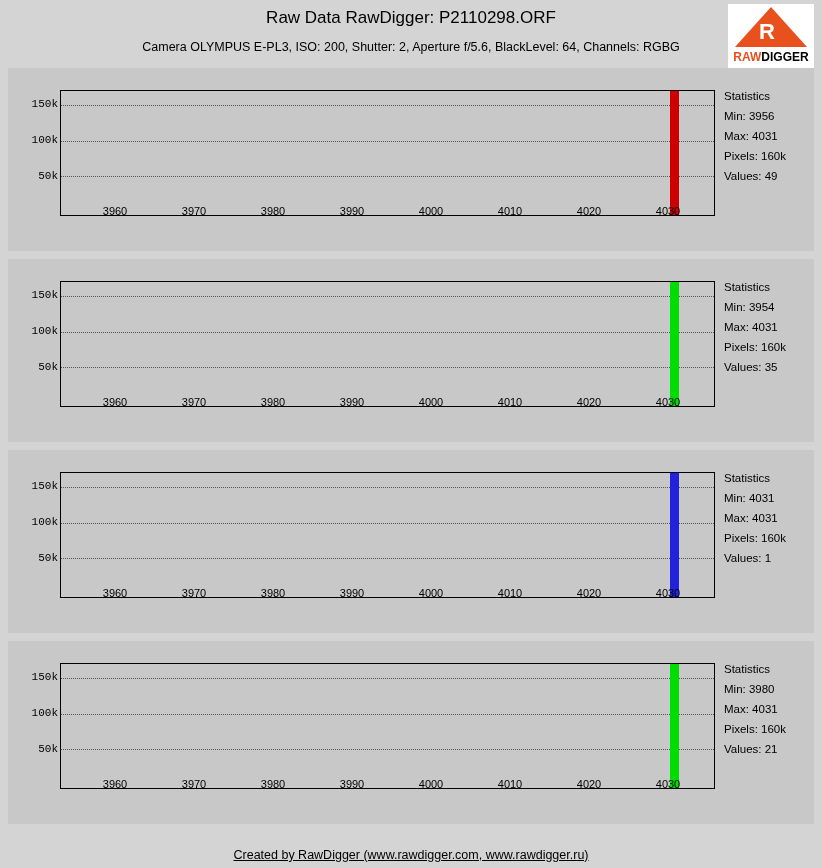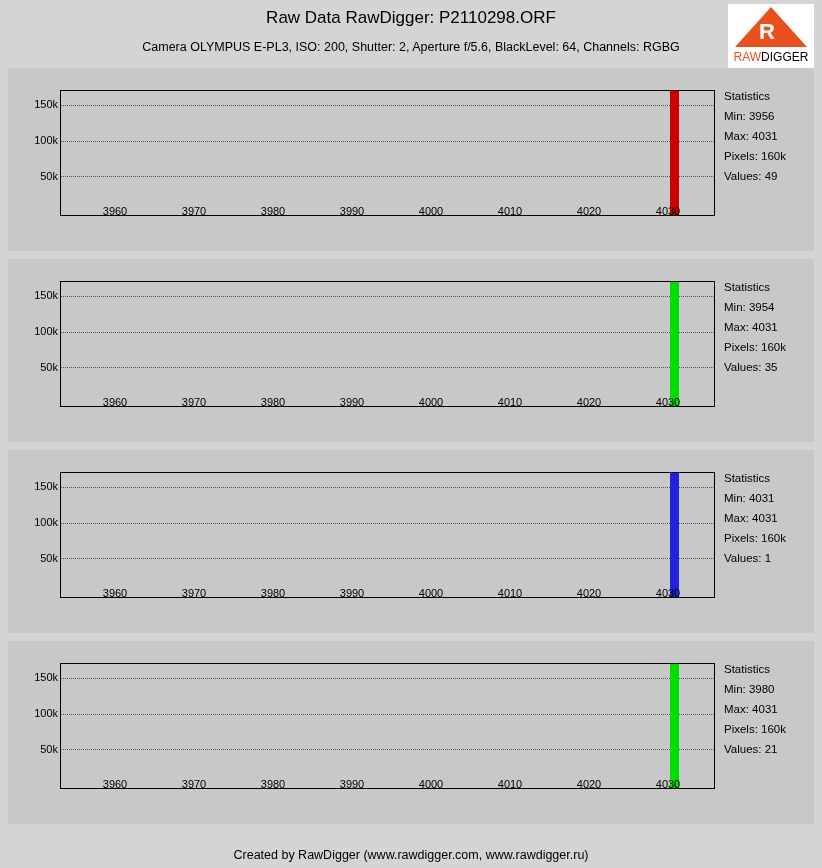--- a/index.html
+++ b/index.html
@@ -70,21 +70,21 @@
     color: #ffffff;
     letter-spacing: -1px;
   }
   .logo-text {
     position: absolute;
     bottom: 3px;
     left: 0;
     width: 84px;
     text-align: center;
     font-size: 12px;
-    font-weight: normal;
+    font-weight: bold;
     color: #000;
   }
   .logo-text .orange { color: #e8501e; }
 
   
   .panel {
     position: relative;
     margin: 0 8px 8px 8px;
     height: 183px;
     background: #c8c8c8;
@@ -122,20 +122,21 @@
     height: 100%;
   }
   .ytick {
     position: absolute;
     right: 0;
     width: 48px;
     text-align: right;
     font-size: 11px;
     transform: translateY(-50%);
     color: #000;
+    font-family: Liberation Mono, monospace;
   }
   .yticks {
     position: absolute;
     left: 0;
     top: 22px;
     width: 50px;
     height: 126px;
   }
   .xticks {
     position: absolute;
@@ -165,20 +166,21 @@
 
   
   .footer {
     position: absolute;
     bottom: 6px;
     left: 0;
     width: 822px;
     text-align: center;
     font-size: 12.5px;
     color: #000;
+    text-decoration: underline;
   }
 </style>
 </head>
 <body>
 
 <div class="page">
 
   <div class="header">
     <div class="title">Raw Data RawDigger: P2110298.ORF</div>
     <div class="subtitle">Camera OLYMPUS E-PL3, ISO: 200, Shutter: 2, Aperture f/5.6, BlackLevel: 64, Channels: RGBG</div>

